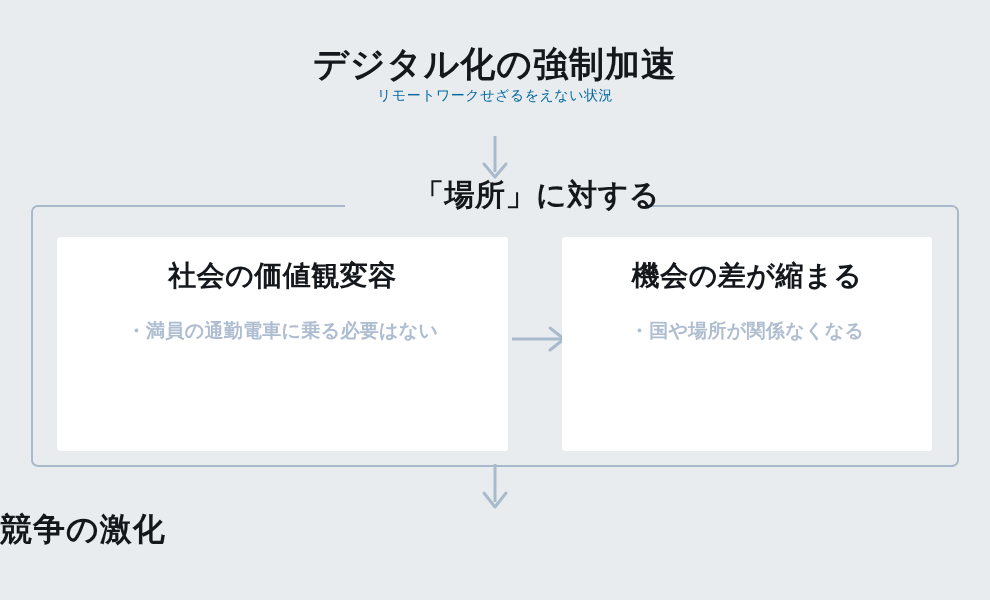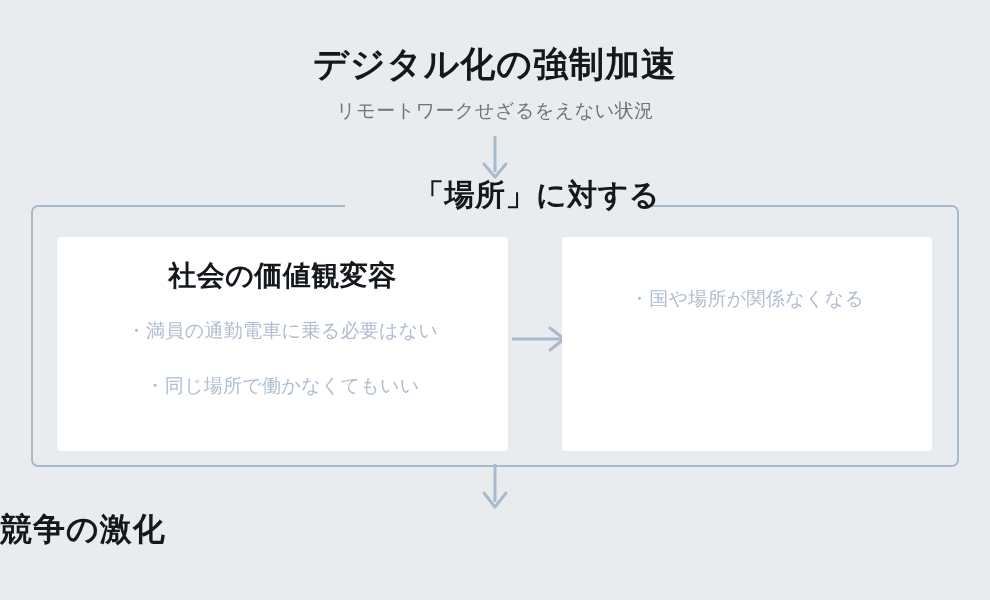--- a/index.html
+++ b/index.html
@@ -36,24 +36,24 @@
   .main-title {
     font-size: 35px;
     font-weight: 700;
     letter-spacing: 1px;
     color: #14181c;
     line-height: 1.12;
     white-space: nowrap;
   }
 
   .main-subtitle {
-    margin-top: 17px;
-    font-size: 19px;
+    margin-top: 4px;
+    font-size: 14px;
     font-weight: 400;
-    color: #737373;
+    color: #0369a1;
     letter-spacing: 0.5px;
     line-height: 1.2;
     white-space: nowrap;
   }
 
   
   .arrow-down-top {
     position: absolute;
     left: 478px;
     top: 136px;
@@ -136,21 +136,21 @@
     white-space: nowrap;
   }
 
   .card-bullets {
     margin-top: 16px;
     list-style: none;
   }
 
   .card-bullets li {
     font-size: 19px;
-    font-weight: 400;
+    font-weight: 700;
     color: #aebdd0;
     line-height: 1.62;
     letter-spacing: 0.3px;
     white-space: nowrap;
     margin-top: 24px;
   }
 
   
   .outcome {
     position: absolute;
@@ -184,32 +184,32 @@
   </div>
 
   <div class="group-frame"></div>
   <div class="legend-mask"></div>
   <div class="group-legend">「場所」に対する</div>
 
   <div class="card card-left">
     <div class="card-title">社会の価値観変容</div>
     <ul class="card-bullets">
       <li>・満員の通勤電車に乗る必要はない</li>
-      <li>・同じ場所で働かなくてもいい</li>
     </ul>
   </div>
 
   <div class="arrow-right-mid">
     <svg width="56" height="30" viewBox="0 0 56 30" aria-hidden="true">
       <line x1="0" y1="15" x2="50" y2="15" stroke="#a9bacd" stroke-width="3"></line>
       <polyline points="38,4 52,15 38,26" fill="none" stroke="#a9bacd" stroke-width="3" stroke-linecap="round" stroke-linejoin="round"></polyline>
     </svg>
   </div>
 
   <div class="card card-right">
+    <div class="card-title">機会の差が縮まる</div>
     <ul class="card-bullets">
       <li>・国や場所が関係なくなる</li>
     </ul>
   </div>
 
   <div class="arrow-down-bottom">
     <svg width="34" height="46" viewBox="0 0 34 46" aria-hidden="true">
       <line x1="17" y1="0" x2="17" y2="38" stroke="#a9bacd" stroke-width="3"></line>
       <polyline points="6,29 17,43 28,29" fill="none" stroke="#a9bacd" stroke-width="3" stroke-linecap="round" stroke-linejoin="round"></polyline>
     </svg>

